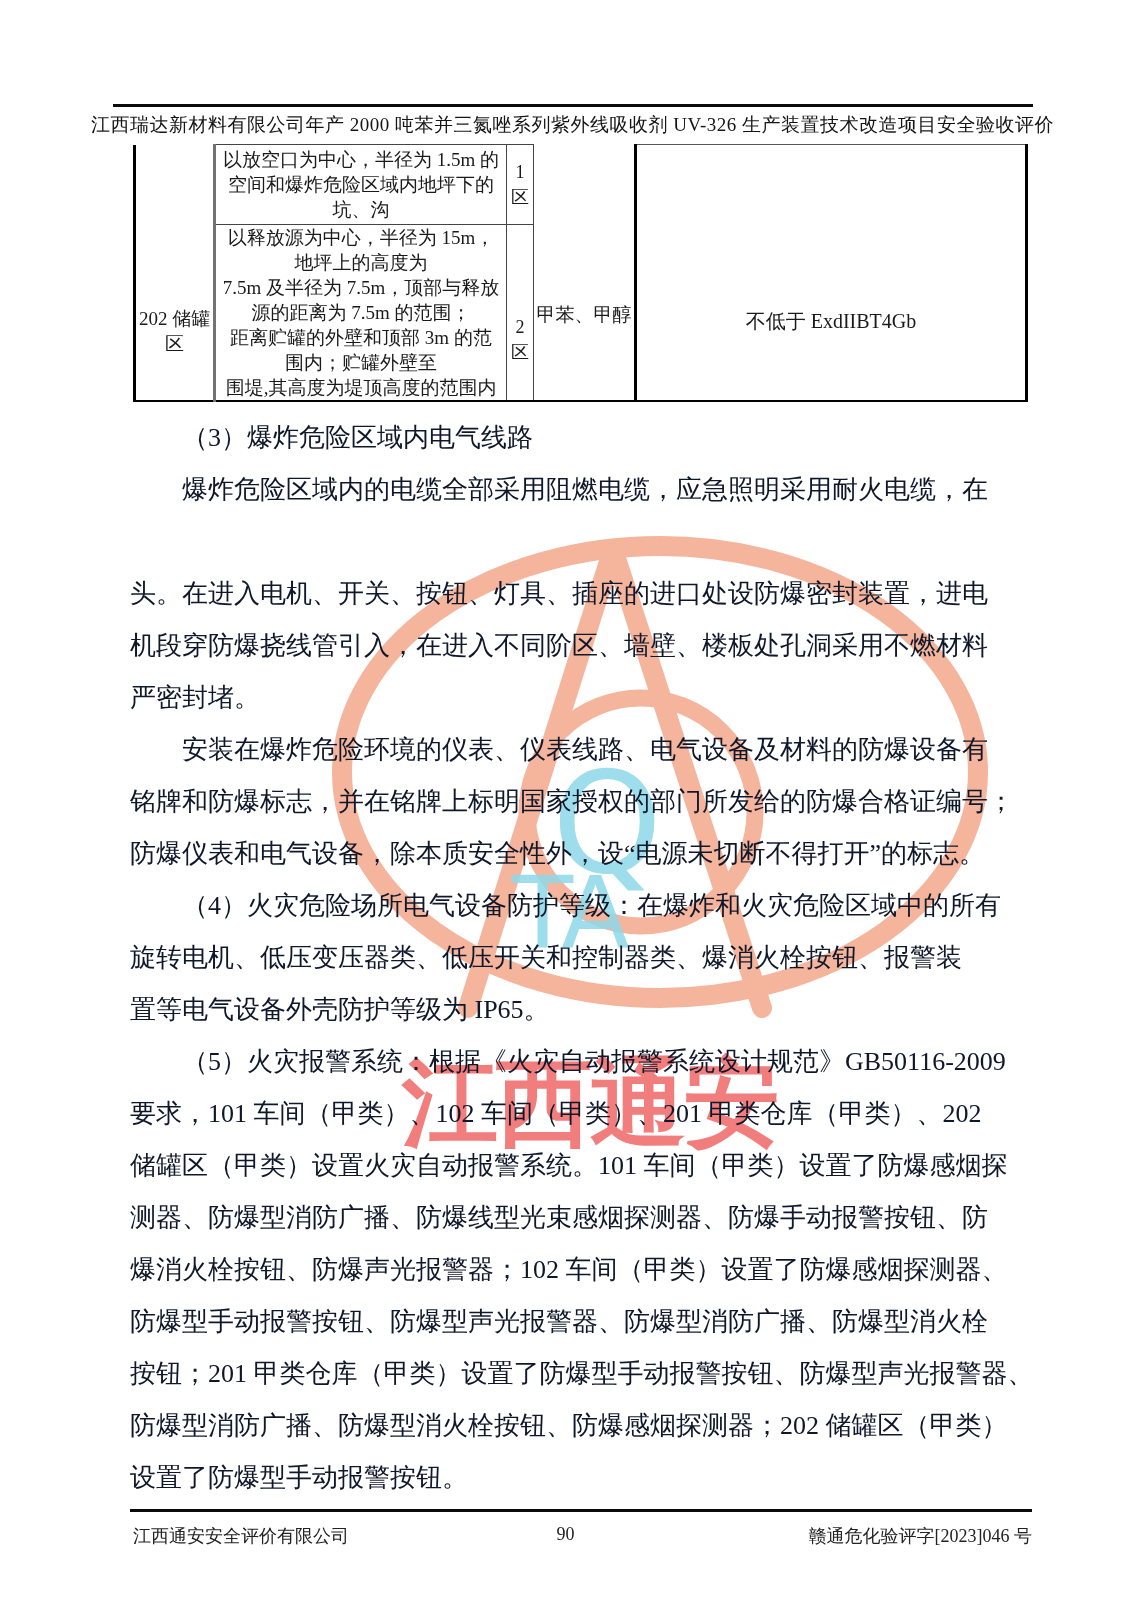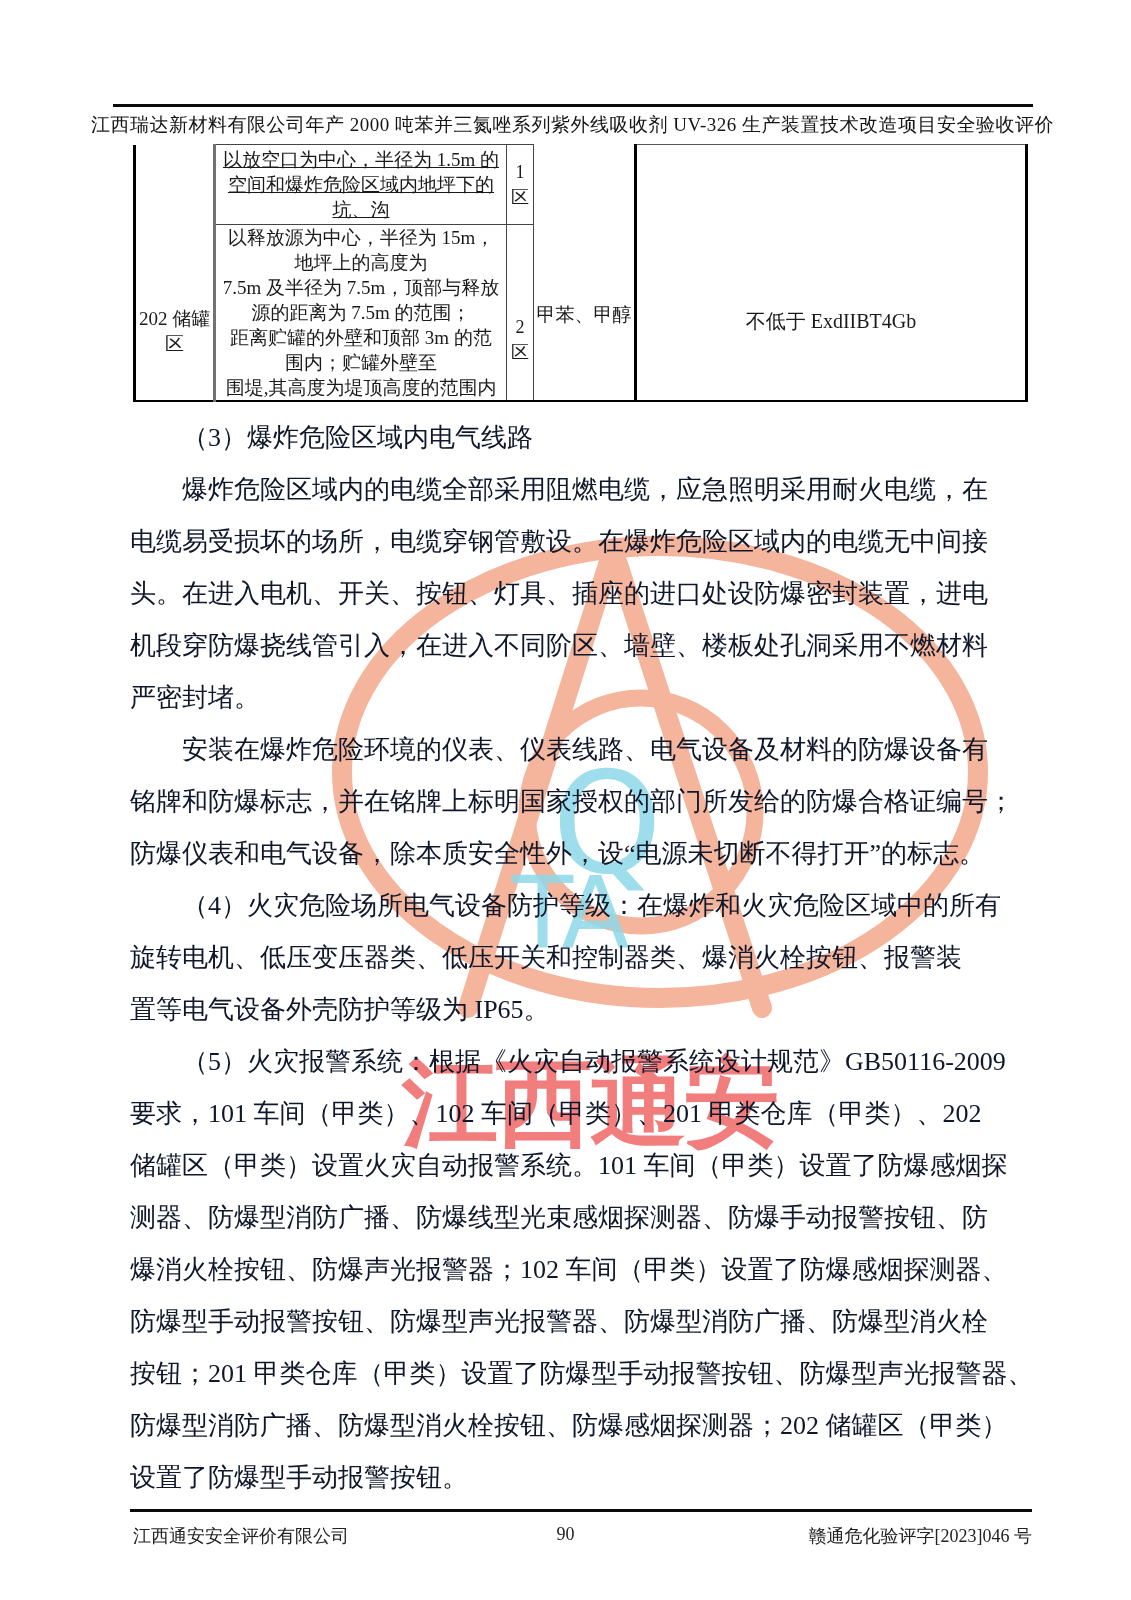--- a/index.html
+++ b/index.html
@@ -20,21 +20,21 @@
   table.ztable{
     position:absolute;left:133px;top:144px;width:892px;height:256px;
     border-collapse:collapse;table-layout:fixed;
     font-size:19px;color:#1a1a1a;
   }
   table.ztable td{
     padding:0;vertical-align:middle;text-align:center;
     white-space:pre-line;line-height:25px;overflow:hidden;
   }
   .t-c1{border-left:3px solid #000;border-right:3px solid #737373;border-bottom:2px solid #000;padding-top:118px !important;}
-  .t-c2a{border:1px solid #444;text-decoration:underline;}
+  .t-c2a{border:1px solid #444;}
   .t-c3a{border-top:1px solid #444;border-right:1px solid #444;border-bottom:1px solid #444;font-size:18px;line-height:23px;}
   .t-c2b{border-left:1px solid #444;border-right:1px solid #444;border-bottom:2px solid #000;}
   .t-c3b{border-right:1px solid #444;border-bottom:2px solid #000;font-size:18px;line-height:23px;padding-top:54px !important;}
   .t-c4{border-right:3px solid #000;border-bottom:2px solid #000;padding-top:84px !important;}
   .t-c5{border-top:1px solid #555;border-left:3px solid #000;border-right:3px solid #000;border-bottom:2px solid #000;padding-top:98px !important;font-size:20px;}
   .bline{
     left:130px;width:895px;height:36px;font-size:26px;line-height:34px;
     color:#0f172a;white-space:nowrap;overflow:hidden;
   }
   .indent{padding-left:52px;}
@@ -94,21 +94,20 @@
 围内；贮罐外壁至
 围堤,其高度为堤顶高度的范围内</td>
       <td class="t-c3b">2
 区</td>
     </tr>
   </tbody>
     </table>
 
   <div class="abs bline indent" style="top:421px">（3）爆炸危险区域内电气线路</div>
   <div class="abs bline indent" style="top:473px">爆炸危险区域内的电缆全部采用阻燃电缆，应急照明采用耐火电缆，在</div>
-  <div class="abs bline" style="top:525px">电缆易受损坏的场所，电缆穿钢管敷设。在爆炸危险区域内的电缆无中间接</div>
   <div class="abs bline" style="top:577px">头。在进入电机、开关、按钮、灯具、插座的进口处设防爆密封装置，进电</div>
   <div class="abs bline" style="top:629px">机段穿防爆挠线管引入，在进入不同阶区、墙壁、楼板处孔洞采用不燃材料</div>
   <div class="abs bline" style="top:681px">严密封堵。</div>
   <div class="abs bline indent" style="top:733px">安装在爆炸危险环境的仪表、仪表线路、电气设备及材料的防爆设备有</div>
   <div class="abs bline" style="top:785px">铭牌和防爆标志，并在铭牌上标明国家授权的部门所发给的防爆合格证编号；</div>
   <div class="abs bline" style="top:837px">防爆仪表和电气设备，除本质安全性外，设“电源未切断不得打开”的标志。</div>
   <div class="abs bline indent" style="top:889px">（4）火灾危险场所电气设备防护等级：在爆炸和火灾危险区域中的所有</div>
   <div class="abs bline" style="top:941px">旋转电机、低压变压器类、低压开关和控制器类、爆消火栓按钮、报警装</div>
   <div class="abs bline" style="top:993px">置等电气设备外壳防护等级为 IP65。</div>
   <div class="abs bline indent" style="top:1045px">（5）火灾报警系统：根据《火灾自动报警系统设计规范》GB50116-2009</div>

